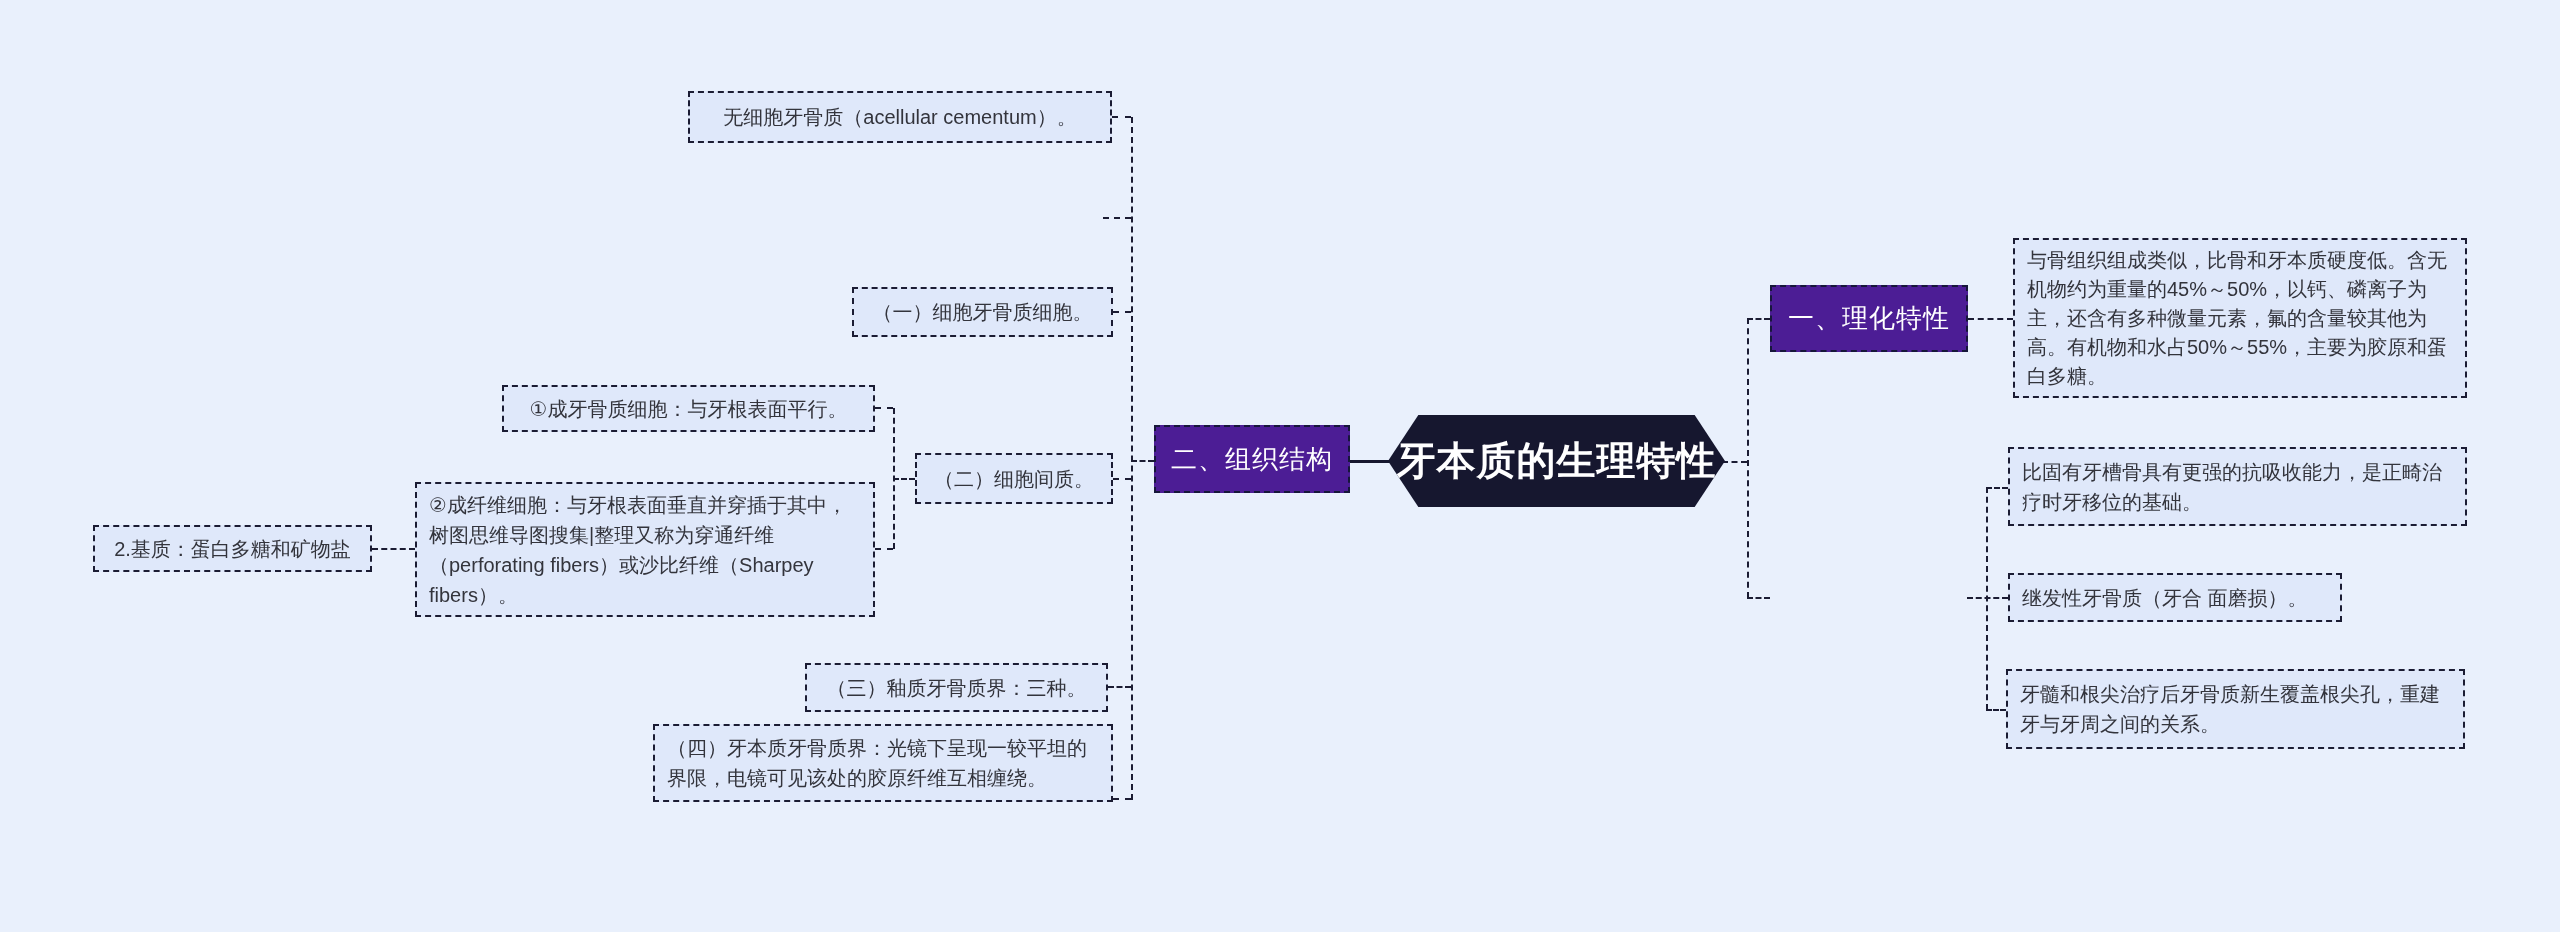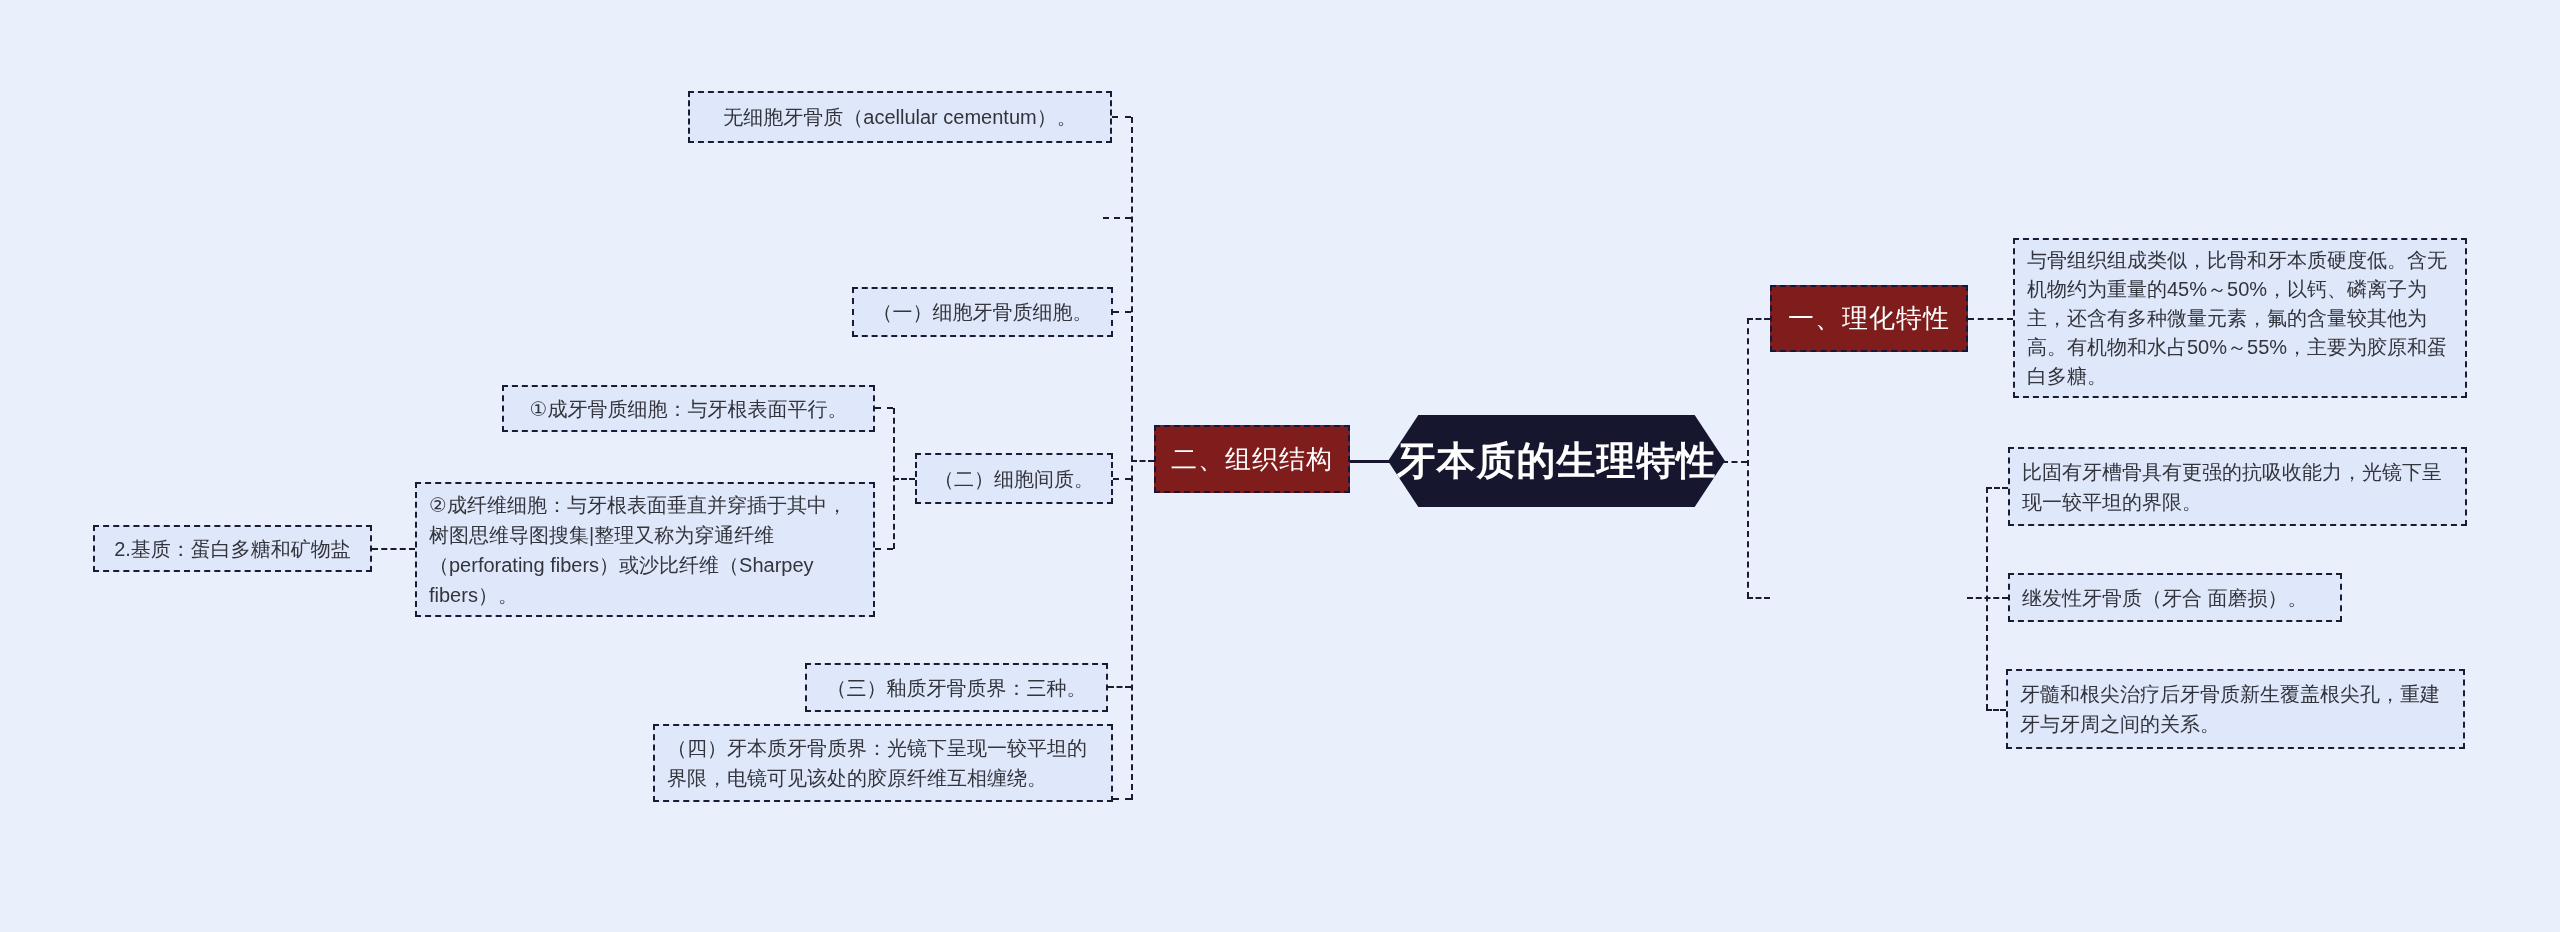--- a/index.html
+++ b/index.html
@@ -30,21 +30,21 @@
     text-align: center;
     padding: 3px 12px;
   }
   .leaf.left-align {
     justify-content: flex-start;
     text-align: left;
   }
   .branch {
     position: absolute;
     box-sizing: border-box;
-    background: #7f1d1d;
+    background: #4c1d95;
     border: 2px dashed #16173a;
     color: #ffffff;
     font-size: 26px;
     display: flex;
     align-items: center;
     justify-content: center;
     text-align: center;
     letter-spacing: 1px;
   }
   .root {
@@ -134,21 +134,21 @@
     <span>①成牙骨质细胞：与牙根表面平行。</span>
   </div>
   <div class="leaf" style="left:93px; top:525px; width:279px; height:47px;">
     <span>2.基质：蛋白多糖和矿物盐</span>
   </div>
 
   <div class="leaf left-align" style="left:2013px; top:238px; width:454px; height:160px; line-height:1.45;">
     <span>与骨组织组成类似，比骨和牙本质硬度低。含无机物约为重量的45%～50%，以钙、磷离子为主，还含有多种微量元素，氟的含量较其他为高。有机物和水占50%～55%，主要为胶原和蛋白多糖。</span>
   </div>
   <div class="leaf left-align" style="left:2008px; top:447px; width:459px; height:79px;">
-    <span>比固有牙槽骨具有更强的抗吸收能力，光镜下呈现一较平坦的界限。</span>
+    <span>比固有牙槽骨具有更强的抗吸收能力，是正畸治疗时牙移位的基础。</span>
   </div>
   <div class="leaf left-align" style="left:2008px; top:573px; width:334px; height:49px;">
     <span>继发性牙骨质（牙合 面磨损）。</span>
   </div>
   <div class="leaf left-align" style="left:2006px; top:669px; width:459px; height:80px;">
     <span>牙髓和根尖治疗后牙骨质新生覆盖根尖孔，重建牙与牙周之间的关系。</span>
   </div>
 
 </div>
 

